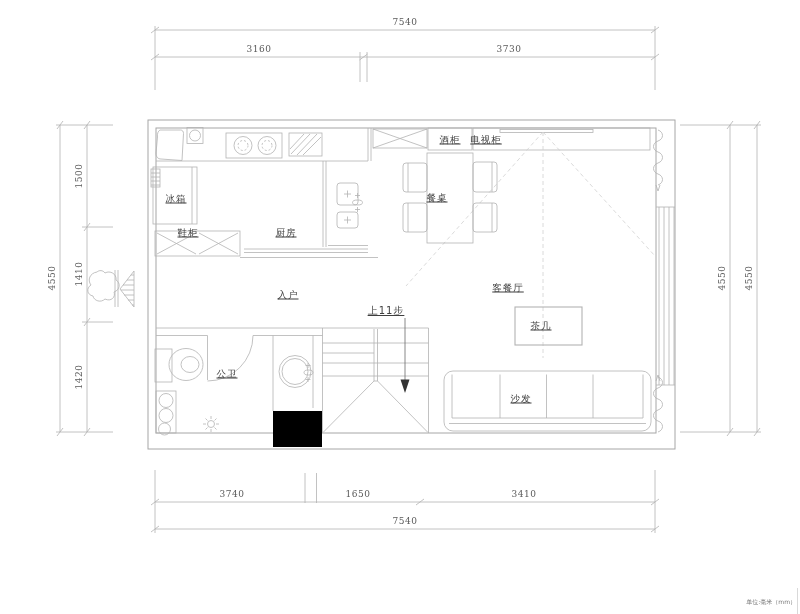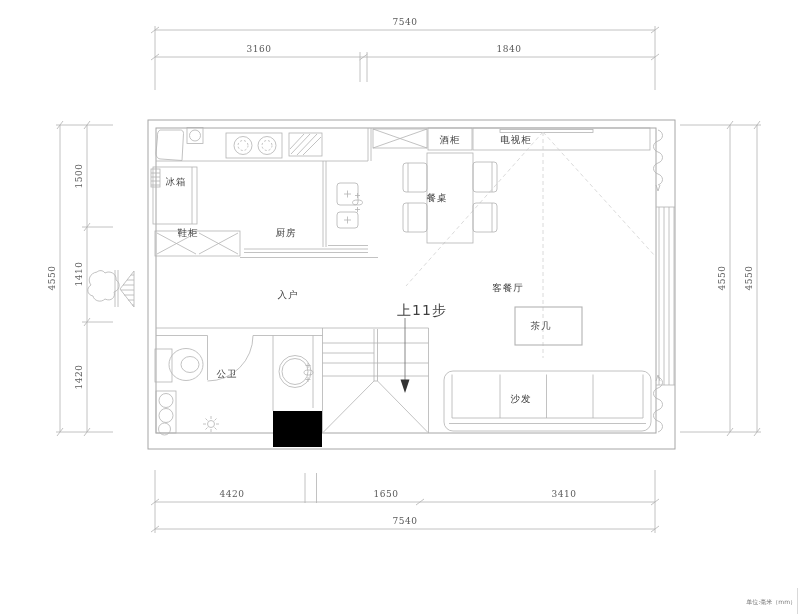--- a/index.html
+++ b/index.html
@@ -1,20 +1,20 @@
 <!DOCTYPE html>
 <html><head>
 <meta charset="utf-8">
 <style>
   html,body{margin:0;padding:0;background:#ffffff;}
   #stage{position:relative;width:800px;height:614px;background:#ffffff;overflow:hidden;
          font-family:"DejaVu Sans",sans-serif;}
   #plan-svg{position:absolute;left:0;top:0;}
   .lbl{position:absolute;transform:translate(-50%,-50%);white-space:nowrap;
-       font:9.5px "DejaVu Sans",sans-serif;color:#3f3f3f;letter-spacing:1px;}
+       font:9.5px "DejaVu Sans",sans-serif;color:#3f3f3f;letter-spacing:1px;text-decoration:underline;}
   .dim{position:absolute;transform:translate(-50%,-50%);white-space:nowrap;
        font:9px "DejaVu Serif",serif;color:#5a5a5a;letter-spacing:0.5px;}
   .dim.vert{transform:translate(-50%,-50%) rotate(-90deg);}
   .tiny{position:absolute;transform:translate(-100%,-50%);white-space:nowrap;
         font:6px "DejaVu Sans",sans-serif;color:#777;}
 </style>
 </head>
 <body>
 
 <div id="stage">
@@ -244,39 +244,39 @@
     <path d="M727,129 l6,-8 M727,436 l6,-8"></path>
     <line x1="757" y1="125" x2="757" y2="432"></line>
     <path d="M754,129 l6,-8 M754,436 l6,-8"></path>
     <line x1="680" y1="125" x2="761" y2="125"></line>
     <line x1="680" y1="432" x2="761" y2="432"></line>
   </g>
 
   <line x1="797.5" y1="588" x2="797.5" y2="614" stroke="#cfcfcf"></line>
 </svg>
 
-<div class="lbl" style="left:176px;top:182px">冰箱</div>
+<div class="lbl" style="left:176px;top:199px">冰箱</div>
 <div class="lbl" style="left:188px;top:233px">鞋柜</div>
 <div class="lbl" style="left:286px;top:233px">厨房</div>
 <div class="lbl" style="left:450px;top:140px">酒柜</div>
-<div class="lbl" style="left:516px;top:140px">电视柜</div>
+<div class="lbl" style="left:486px;top:140px">电视柜</div>
 <div class="lbl" style="left:437px;top:198px">餐桌</div>
 <div class="lbl" style="left:508px;top:288px">客餐厅</div>
 <div class="lbl" style="left:288px;top:295px">入户</div>
 <div class="lbl" style="left:227px;top:374px">公卫</div>
 <div class="lbl" style="left:541px;top:326px">茶几</div>
 <div class="lbl" style="left:521px;top:399px">沙发</div>
-<div class="lbl" style="left:422px;top:311px;font-size:14px">上11步</div>
+<div class="lbl" style="left:386px;top:311px;font-size:10px">上11步</div>
 
 <div class="dim" style="left:405px;top:22px">7540</div>
 <div class="dim" style="left:259px;top:49px">3160</div>
-<div class="dim" style="left:509px;top:49px">1840</div>
-<div class="dim" style="left:232px;top:494px">4420</div>
-<div class="dim" style="left:386px;top:494px">1650</div>
-<div class="dim" style="left:564px;top:494px">3410</div>
+<div class="dim" style="left:509px;top:49px">3730</div>
+<div class="dim" style="left:232px;top:494px">3740</div>
+<div class="dim" style="left:358px;top:494px">1650</div>
+<div class="dim" style="left:524px;top:494px">3410</div>
 <div class="dim" style="left:405px;top:521px">7540</div>
 <div class="dim vert" style="left:52px;top:278px">4550</div>
 <div class="dim vert" style="left:79px;top:176px">1500</div>
 <div class="dim vert" style="left:79px;top:274px">1410</div>
 <div class="dim vert" style="left:79px;top:377px">1420</div>
 <div class="dim vert" style="left:722px;top:278px">4550</div>
 <div class="dim vert" style="left:749px;top:278px">4550</div>
 
 <div class="tiny" style="left:796px;top:602px">单位:毫米（mm）</div>
 

